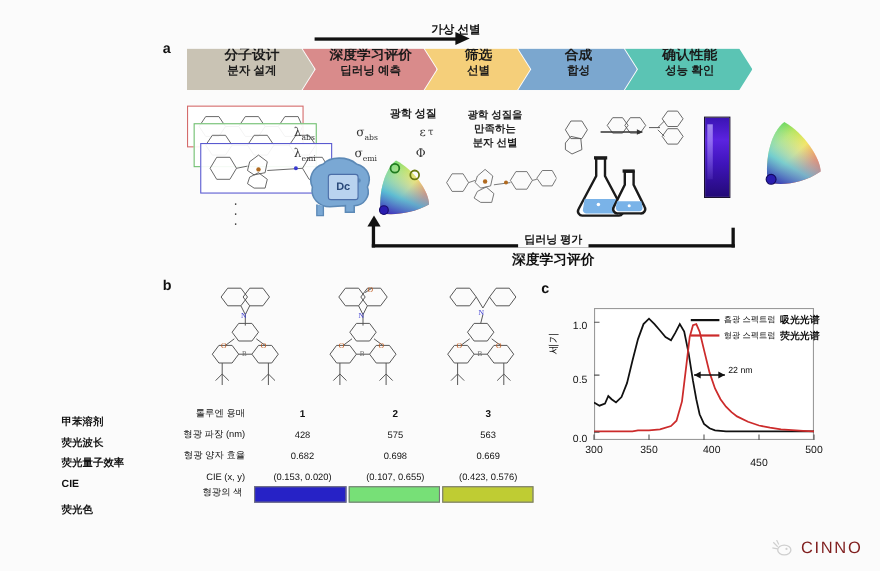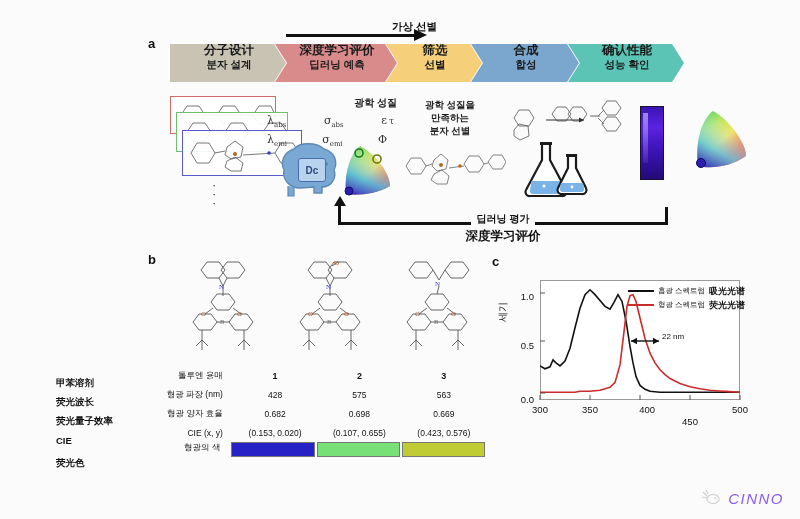--- a/index.html
+++ b/index.html
@@ -105,22 +105,22 @@
   .ytick{position:absolute;font-size:9.5px;text-align:right;width:24px;}
   .xtick{position:absolute;font-size:9.5px;text-align:center;width:30px;}
   .legend{position:absolute;left:140px;top:36px;font-size:8.5px;}
   .lgrow{display:flex;align-items:center;height:14px;white-space:nowrap;}
   .lgline{width:26px;height:2px;margin-right:4px;}
   .lgkr{font-size:7.5px;}
   .lgcn{font-size:9px;font-weight:bold;margin-left:4px;}
   .annot{position:absolute;font-size:8px;}
 
   
-  .watermark{position:absolute;right:16px;bottom:12px;display:flex;align-items:flex-start;
-    color:#8b5cf6;font-size:15px;letter-spacing:1.5px;font-style:italic;}
+  .watermark{position:absolute;right:16px;bottom:12px;display:flex;align-items:flex-end;
+    color:#7f1d1d;font-size:15px;letter-spacing:1.5px;}
   .wm-logo{width:20px;height:16px;margin-right:6px;}
 </style>
 </head>
 <body>
 
 <div class="page">
 
   <div id="panel-a">
     <div class="panel-letter" style="left:148px;top:36px;">a</div>
 

